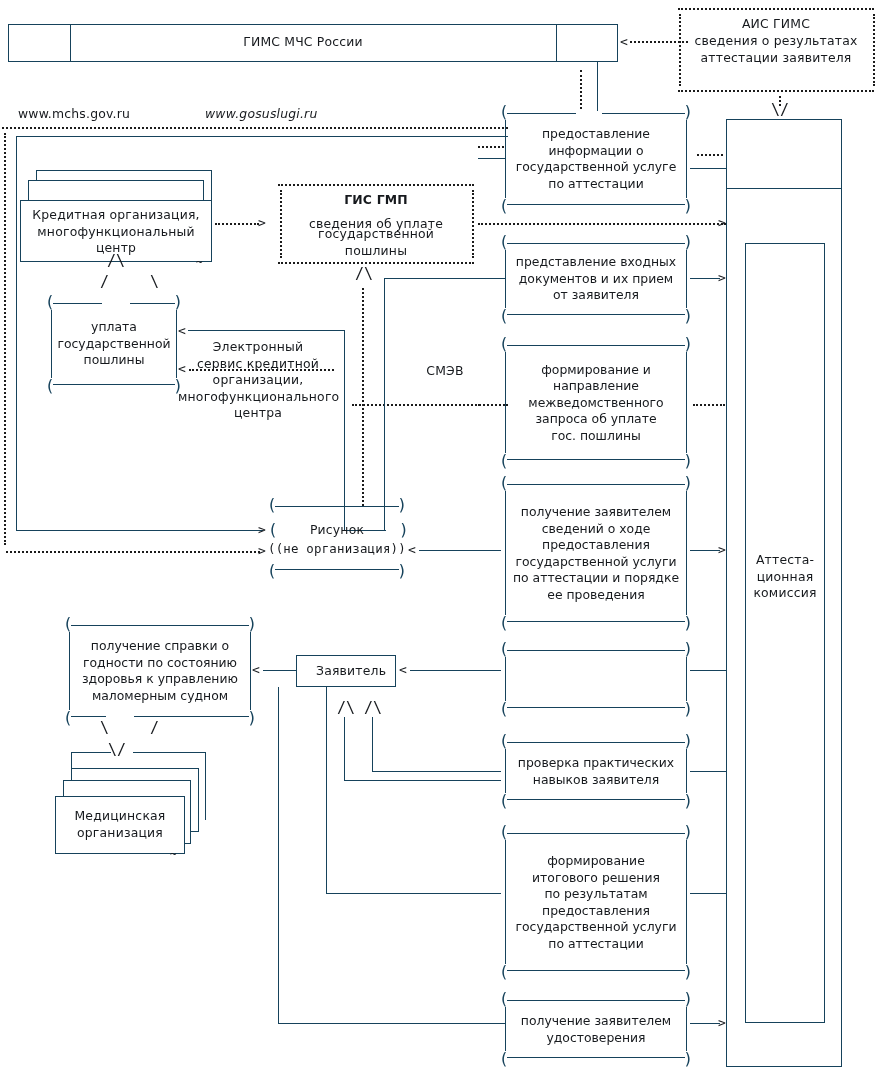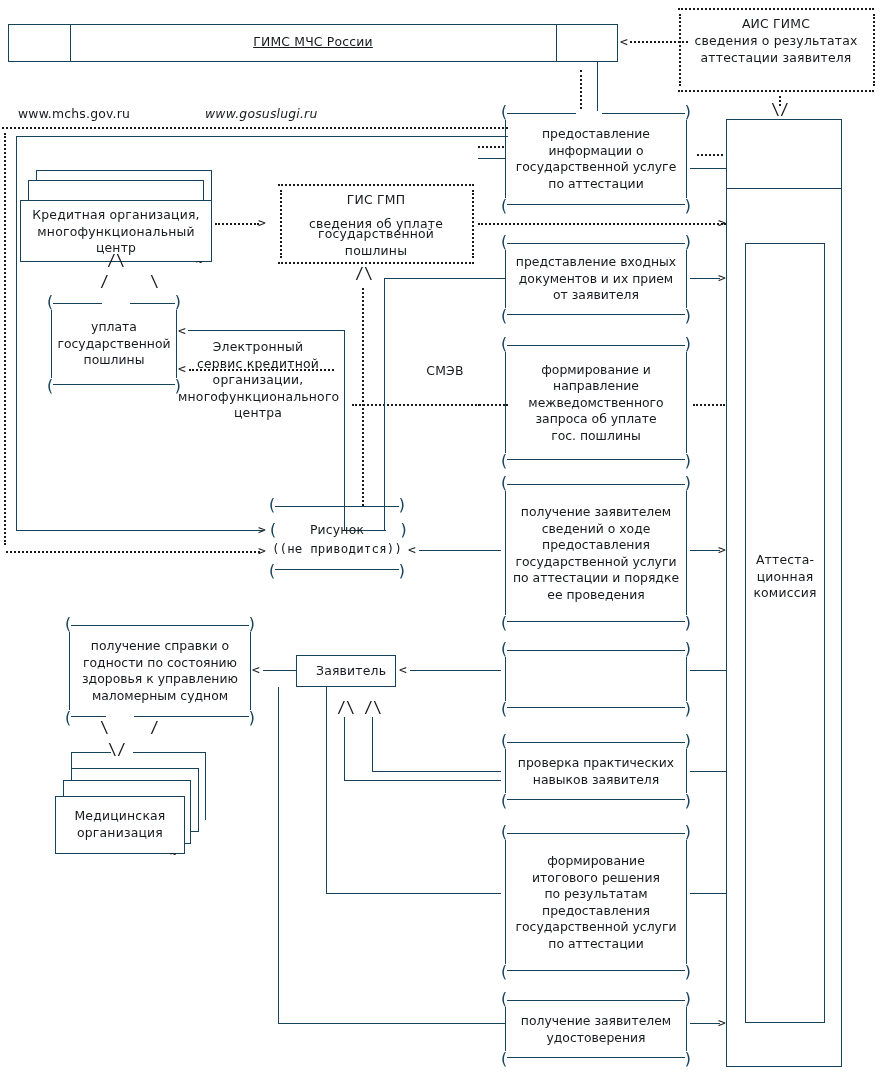--- a/index.html
+++ b/index.html
@@ -50,21 +50,21 @@
   .stack{position:absolute;}
 </style>
 </head>
 <body>
 
 <div id="stage">
 
   <div class="rect" style="left:8px;top:24px;width:610px;height:38px;"></div>
   <div class="v" style="left:70px;top:24px;height:38px;"></div>
   <div class="v" style="left:556px;top:24px;height:38px;"></div>
-  <div class="txt" style="left:70px;top:34px;width:486px;text-decoration:underline;">ГИМС МЧС России</div>
+  <div class="txt" style="left:60px;top:34px;width:486px;">ГИМС МЧС России</div>
 
   <div class="ah mono" style="left:620px;top:35px;">&lt;</div>
   <div class="hd" style="left:630px;top:41px;width:58px;"></div>
 
   <div class="hd" style="left:678px;top:8px;width:196px;"></div>
   <div class="hd" style="left:678px;top:90px;width:196px;"></div>
   <div class="vd" style="left:679px;top:14px;height:72px;"></div>
   <div class="vd" style="left:873px;top:14px;height:72px;"></div>
   <div class="txt" style="left:686px;top:16px;width:180px;">АИС ГИМС</div>
   <div class="txt" style="left:686px;top:33px;width:180px;">сведения о результатах</div>
@@ -133,21 +133,21 @@
   <div class="v" style="left:344px;top:330px;height:200px;"></div>
   <div class="h" style="left:344px;top:530px;width:20px;"></div>
 
   <div class="ah mono" style="left:178px;top:362px;">&lt;</div>
   <div class="hd" style="left:189px;top:369px;width:145px;"></div>
 
   <div class="hd" style="left:278px;top:184px;width:196px;"></div>
   <div class="hd" style="left:278px;top:262px;width:196px;"></div>
   <div class="vd" style="left:280px;top:190px;height:68px;"></div>
   <div class="vd" style="left:472px;top:190px;height:68px;"></div>
-  <div class="txt" style="left:286px;top:192px;width:180px;">ГИС ГМП</div>
+  <div class="txt" style="left:286px;top:192px;width:180px;font-weight:bold;">ГИС ГМП</div>
   <div class="txt" style="left:286px;top:216px;width:180px;">сведения об уплате</div>
   <div class="txt" style="left:286px;top:226px;width:180px;">государственной пошлины</div>
 
   <div class="hd" style="left:478px;top:223px;width:248px;"></div>
   <div class="ah mono" style="left:718px;top:216px;">&gt;</div>
 
   <div class="ah mono" style="left:355px;top:268px;font-size:15px;">/\</div>
   <div class="vd" style="left:362px;top:288px;height:218px;"></div>
 
   <div class="txt" style="left:400px;top:363px;width:90px;">СМЭВ</div>
@@ -161,21 +161,21 @@
     <div class="pline top"></div>
     <div class="pline bot"></div>
     <div class="par tl">(</div>
     <div class="par tr">)</div>
     <div class="par bl">(</div>
     <div class="par br">)</div>
   </div>
   <div class="par mono" style="position:absolute;left:268px;top:520px;font-size:16px;color:#16425b;">(</div>
   <div class="par mono" style="position:absolute;left:399px;top:520px;font-size:16px;color:#16425b;">)</div>
   <div class="txt" style="left:274px;top:522px;width:126px;">Рисунок</div>
-  <div class="txt mono" style="left:266px;top:541px;width:142px;font-size:12.4px;">((не приводится))</div>
+  <div class="txt mono" style="left:266px;top:541px;width:142px;font-size:12.4px;">((не организация))</div>
 
   <div class="ah mono" style="left:408px;top:543px;">&lt;</div>
   <div class="h" style="left:419px;top:550px;width:82px;"></div>
 
   <div class="pbox" style="left:62px;top:625px;width:196px;height:92px;">
     <div class="pline top"></div>
     <div class="pline bot"></div>
     <div class="pside l"></div>
     <div class="pside r"></div>
     <div class="par tl">(</div>

